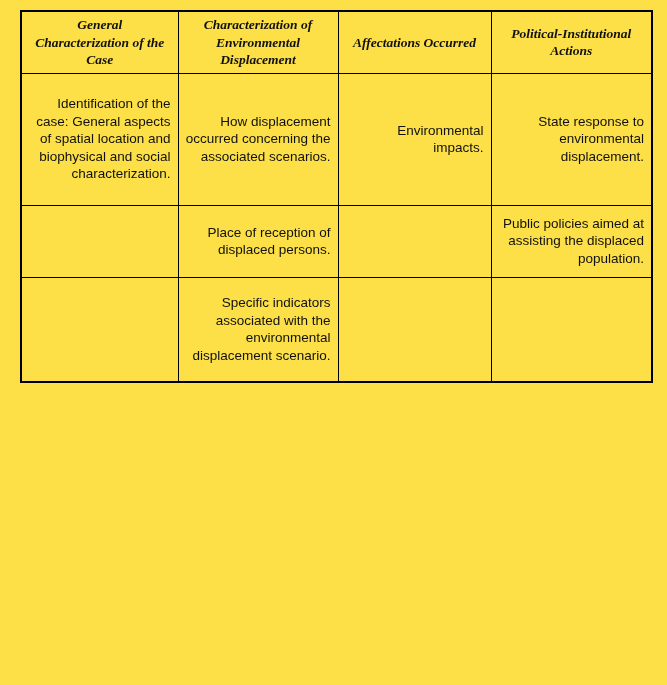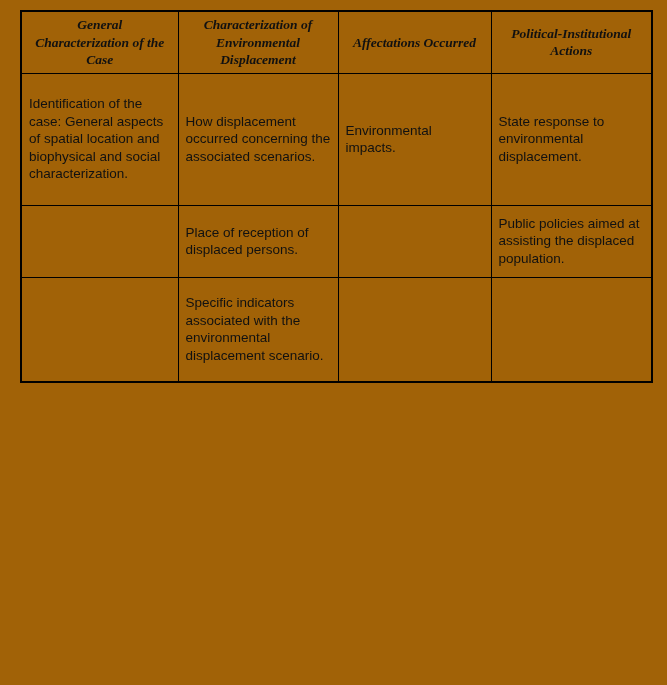--- a/index.html
+++ b/index.html
@@ -3,21 +3,21 @@
 <meta charset="utf-8">
 <style>
   html, body {
     margin: 0;
     padding: 0;
     background: #ffffff;
   }
   .page {
     width: 667px;
     height: 685px;
-    background: #a16207;
+    background: #fde047;
     box-sizing: border-box;
     padding: 10px 16px 8px 20px;
     font-family: "Liberation Sans", sans-serif;
     color: #111111;
   }
   table.grid {
     border-collapse: collapse;
     table-layout: fixed;
     width: 631px;
     border: 2px solid #000000;
@@ -34,21 +34,21 @@
   }
   table.grid th {
     font-family: "Liberation Serif", serif;
     font-style: italic;
     font-weight: bold;
     font-size: 13.5px;
     text-align: center;
     height: 58px;
   }
   table.grid td {
-    text-align: left;
+    text-align: right;
   }
   tr.r0 td { height: 132px; }
   tr.r1 td { height: 101px; }
   tr.r2 td { height: 105px; }
   tr.r3 td { height: 72px; }
   tr.r4 td { height: 70px; }
   tr.r5 td { height: 105px; margin-top: 48px; }
 </style>
 </head>
 <body>

